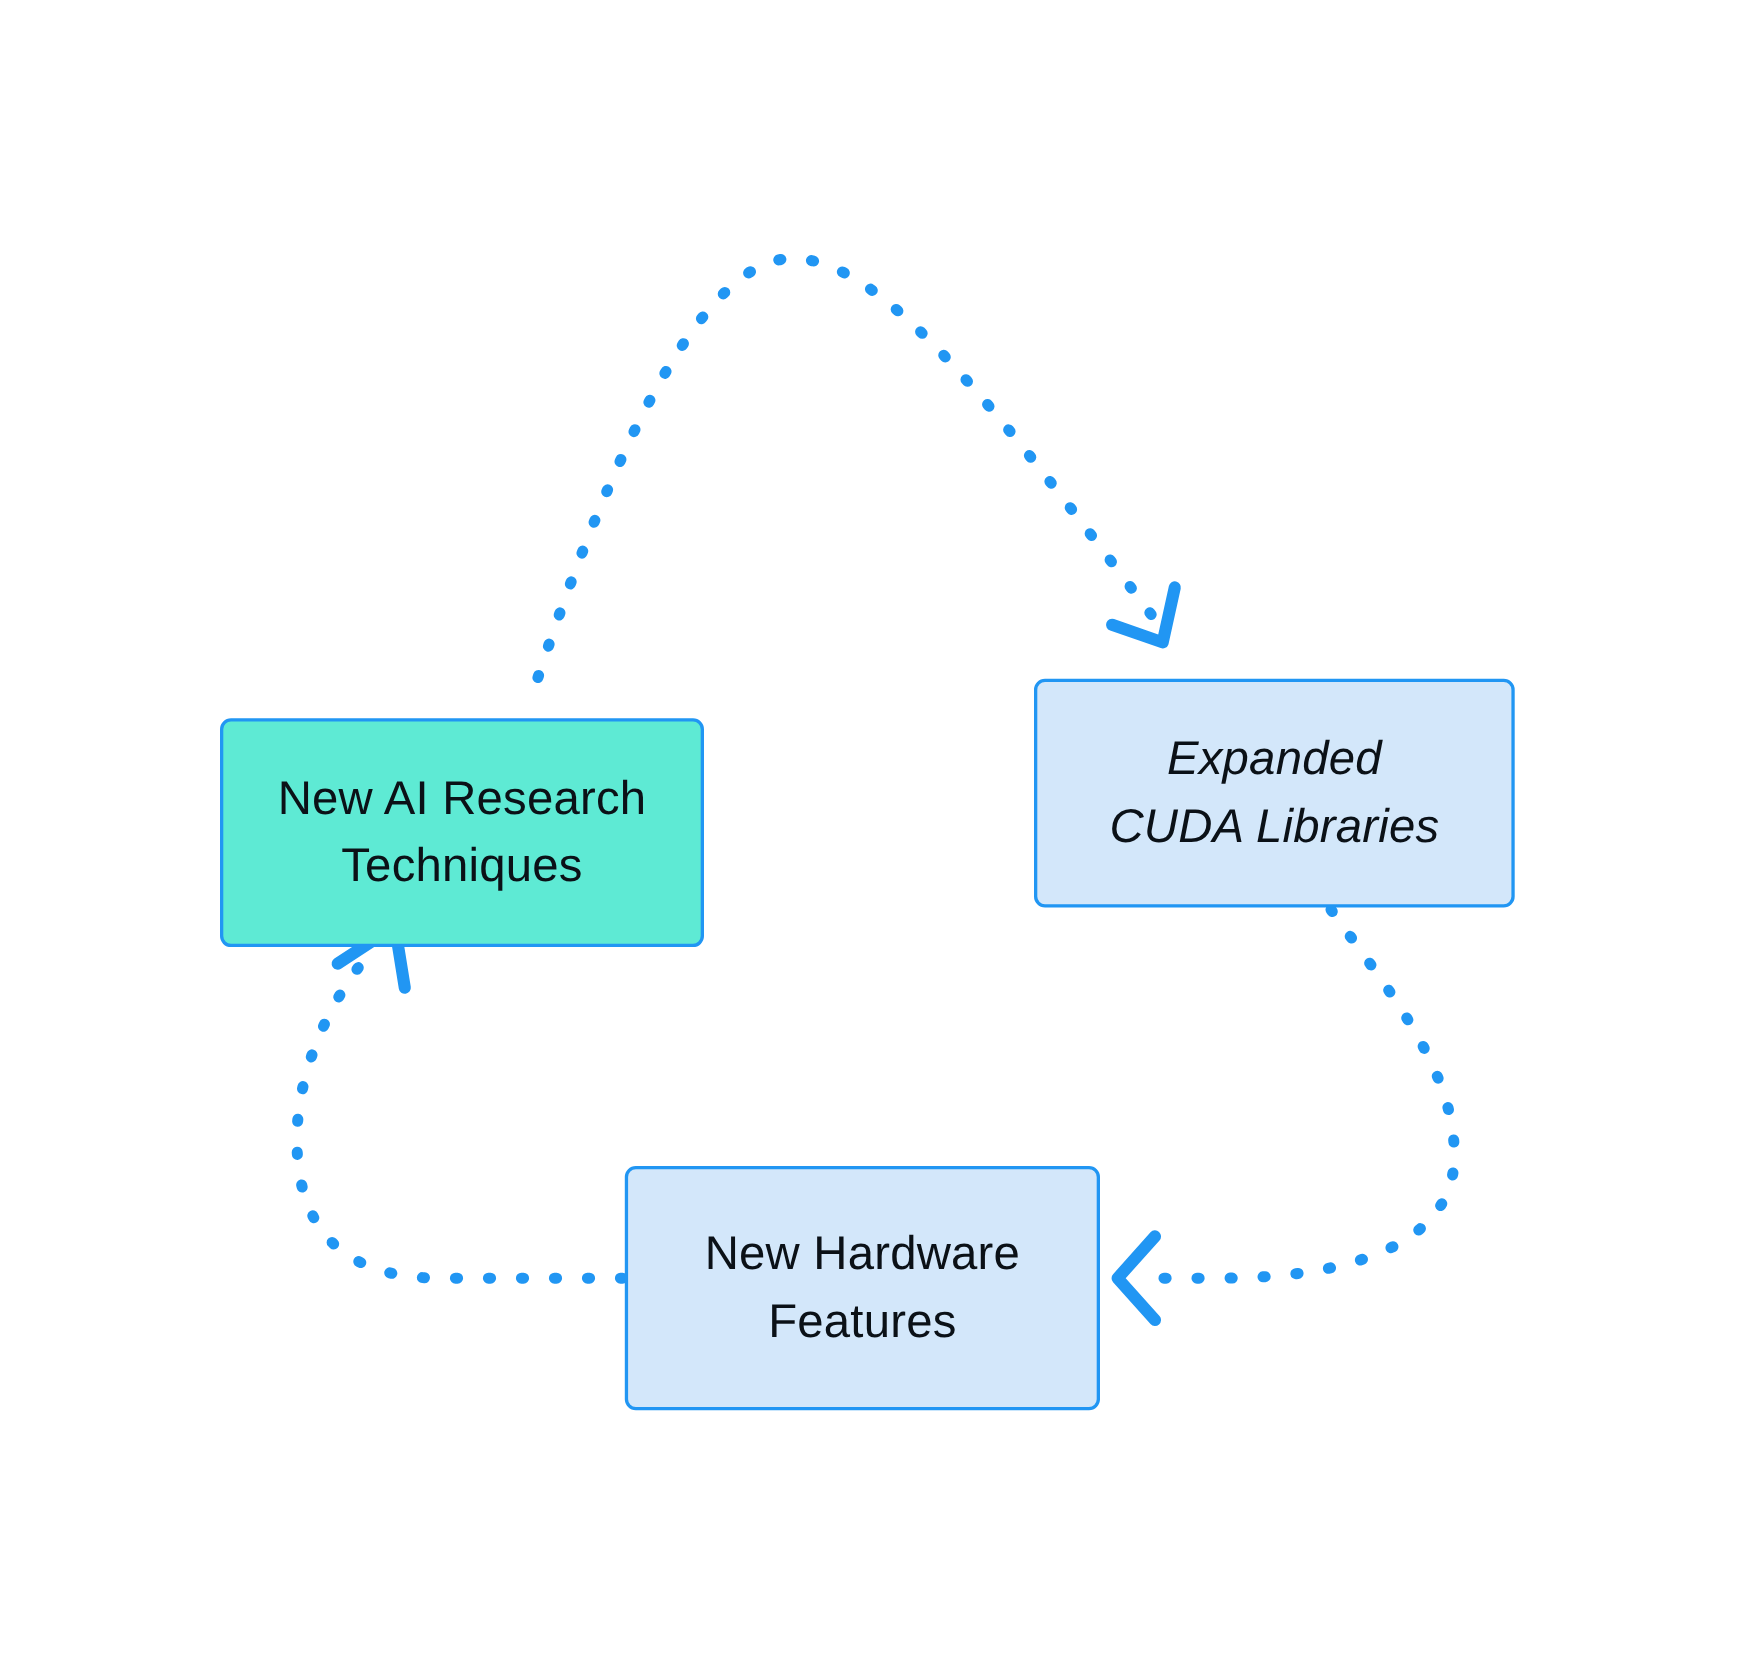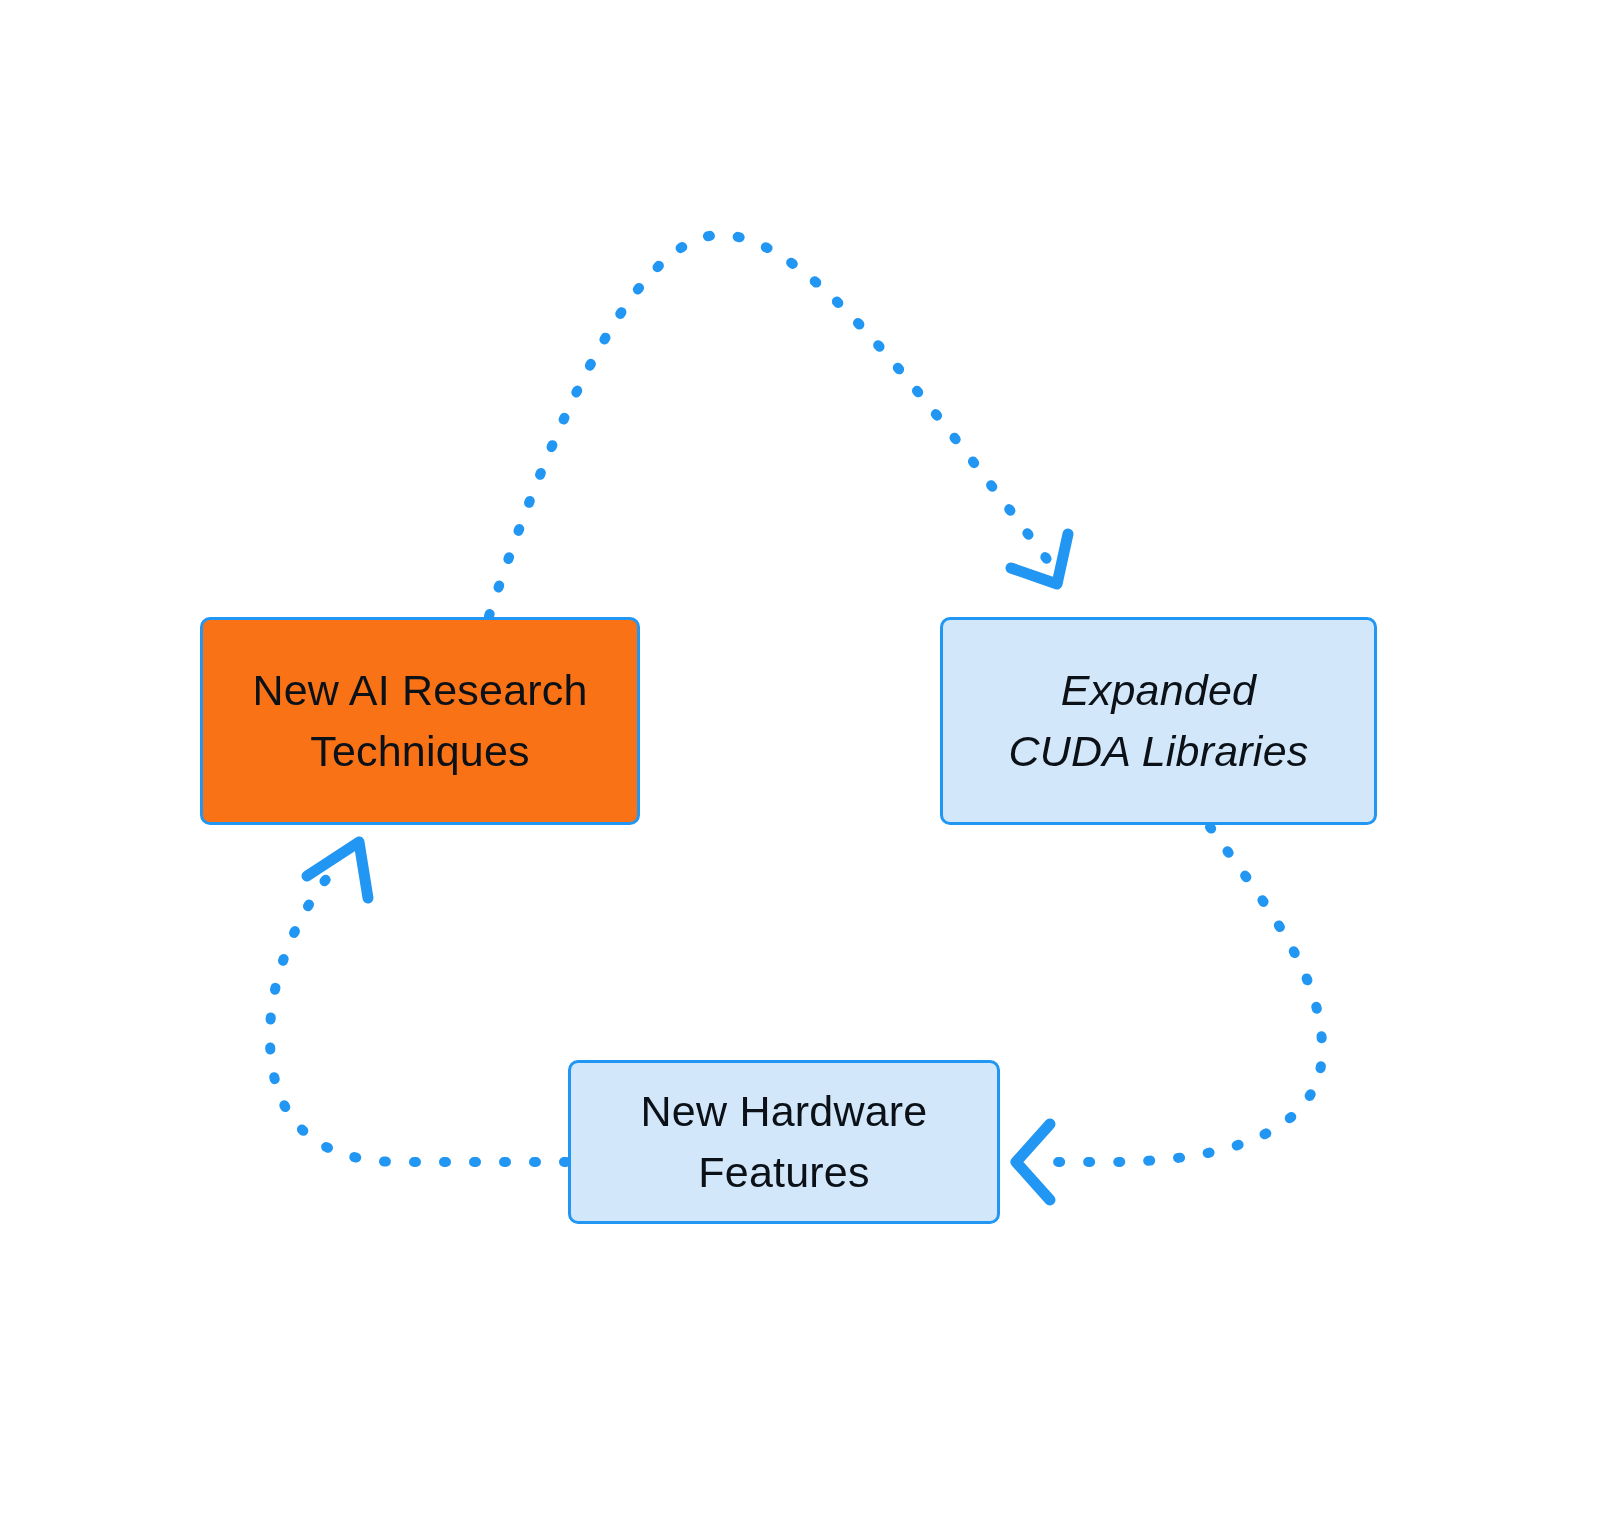--- a/index.html
+++ b/index.html
@@ -57,21 +57,21 @@
   #node-cuda {
     left: 940px;
     top: 617px;
     width: 437px;
     height: 208px;
   }
   #node-hardware {
     left: 568px;
     top: 1060px;
     width: 432px;
-    height: 164px;
+    height: 222px;
   }
 </style>
 </head>
 <body>
 
 <div id="canvas" style="background: rgb(255, 255, 255); width: 1600px; height: 1520px;">
 
   <svg id="diagram-svg" viewBox="0 0 1600 1520" xmlns="http://www.w3.org/2000/svg">
 
     <g>
@@ -83,21 +83,21 @@
       <path d="M 1210 827 C 1262 900 1325 975 1322 1055 C 1319 1130 1230 1162 1108 1162 L 1045 1162" fill="none" stroke="#2196f3" stroke-width="10" stroke-linecap="round" stroke-dasharray="2 28"></path>
       <path d="M 1050 1124 L 1016 1162 L 1050 1200" fill="none" stroke="#2196f3" stroke-width="11" stroke-linecap="round" stroke-linejoin="round"></path>
     </g>
 
     <g>
       <path d="M 566 1162 L 400 1162 C 305 1162 268 1110 270 1030 C 272 965 305 900 342 860" fill="none" stroke="#2196f3" stroke-width="10" stroke-linecap="round" stroke-dasharray="2 28"></path>
         <path d="M 307 876 L 359 842 L 368 898" fill="none" stroke="#2196f3" stroke-width="11" stroke-linecap="round" stroke-linejoin="round"></path>
     </g>
   </svg>
 
-  <div class="node-box" id="node-research" style="background: #f97316; border-color: rgb(33, 150, 243);">
+  <div class="node-box" id="node-research" style="background: #5eead4; border-color: rgb(33, 150, 243); margin-top: 36px;">
     <span class="node-label" style="color: rgb(11, 17, 23);">New AI Research
 Techniques</span>
   </div>
 
   <div class="node-box" id="node-cuda" style="background: rgb(211, 231, 250); border-color: rgb(33, 150, 243);">
     <span class="node-label" style="color: rgb(11, 17, 23); font-style: italic;">Expanded
 CUDA Libraries</span>
   </div>
 
   <div class="node-box" id="node-hardware" style="background: rgb(211, 231, 250); border-color: rgb(33, 150, 243);">

